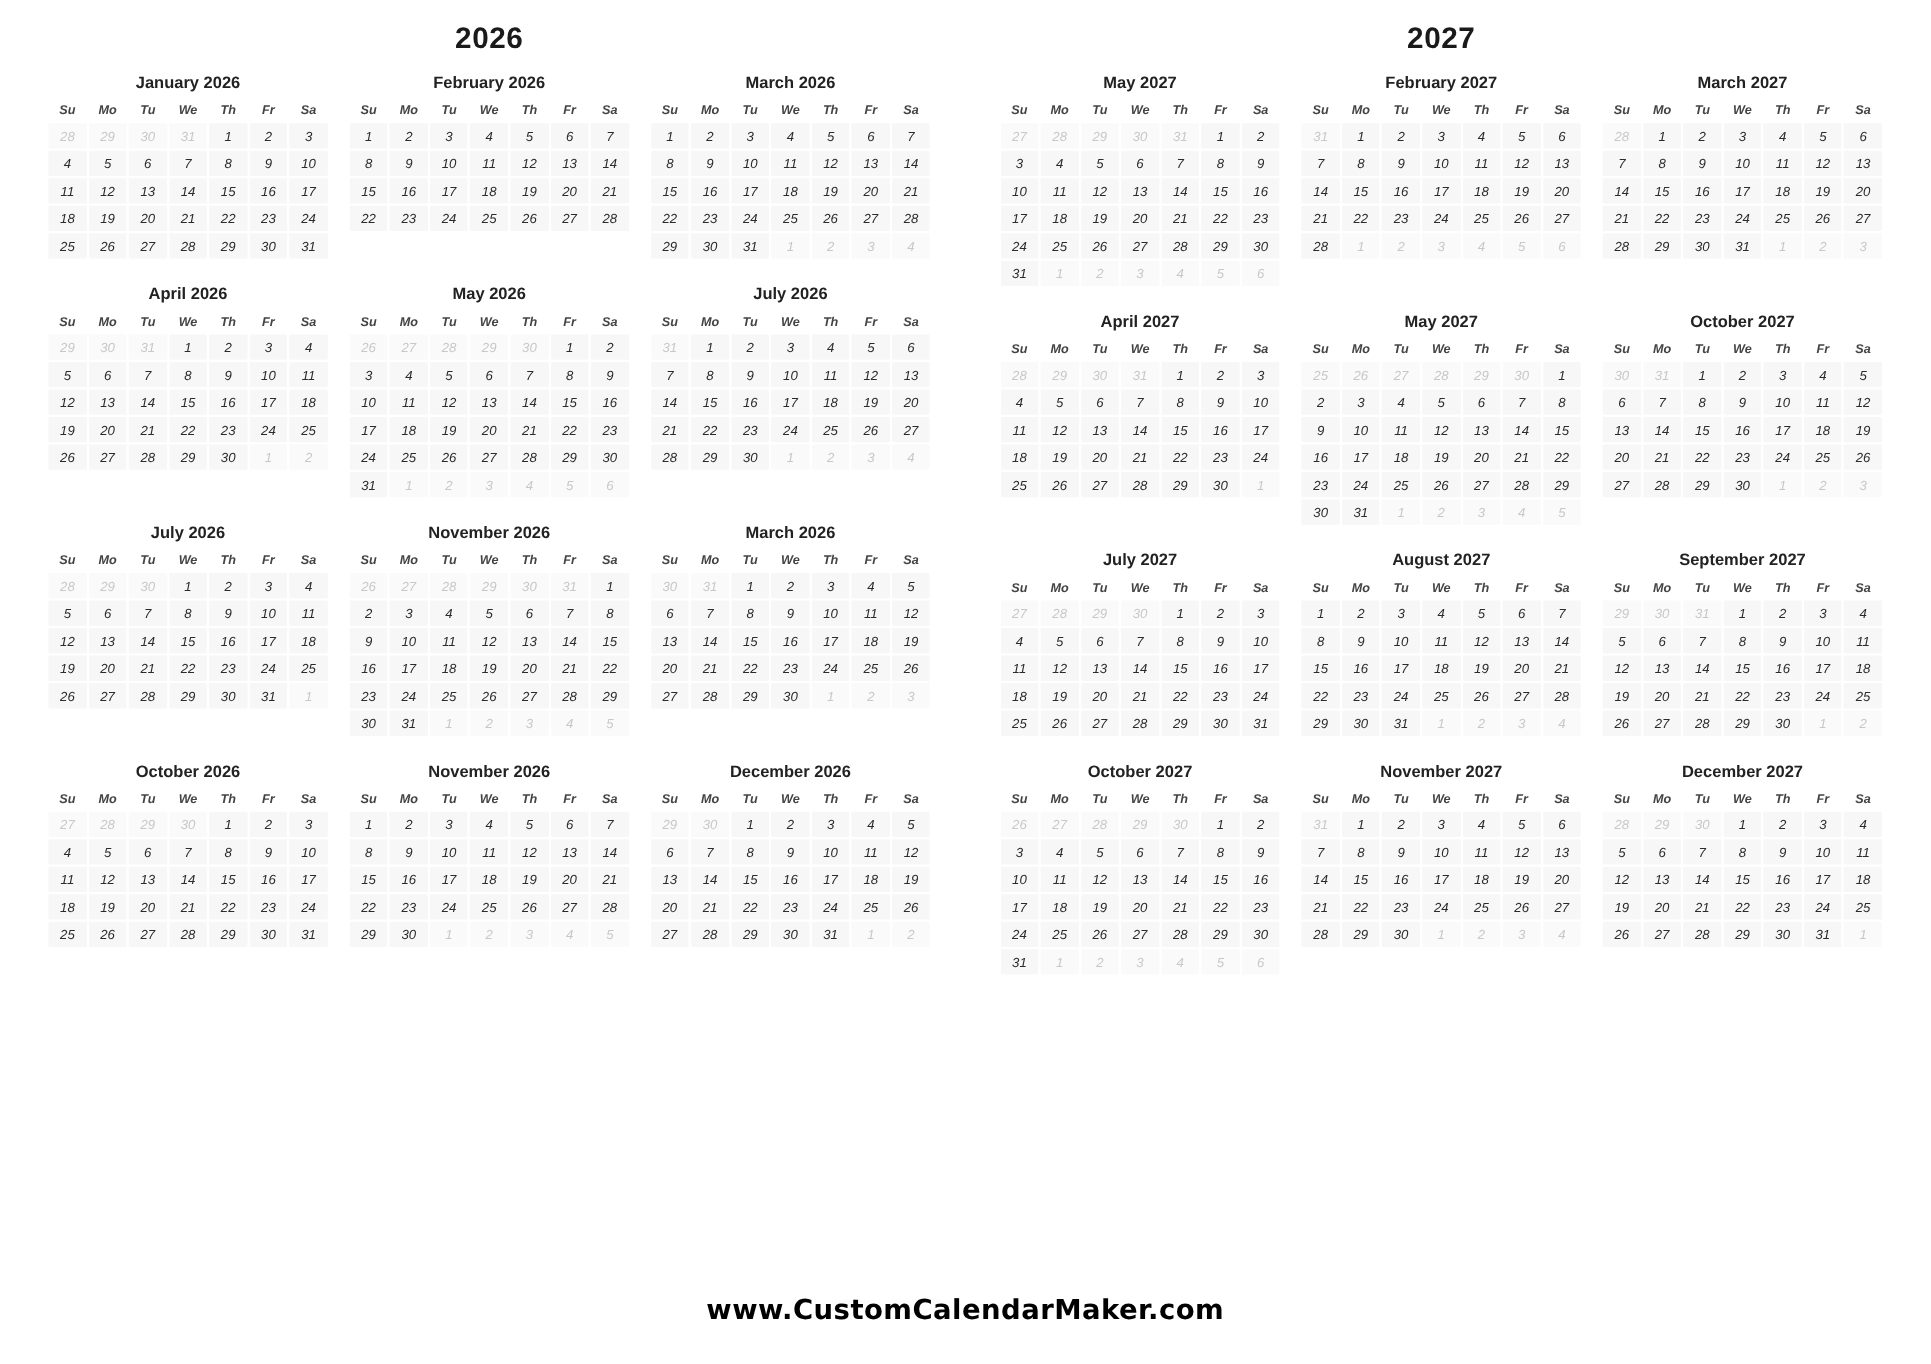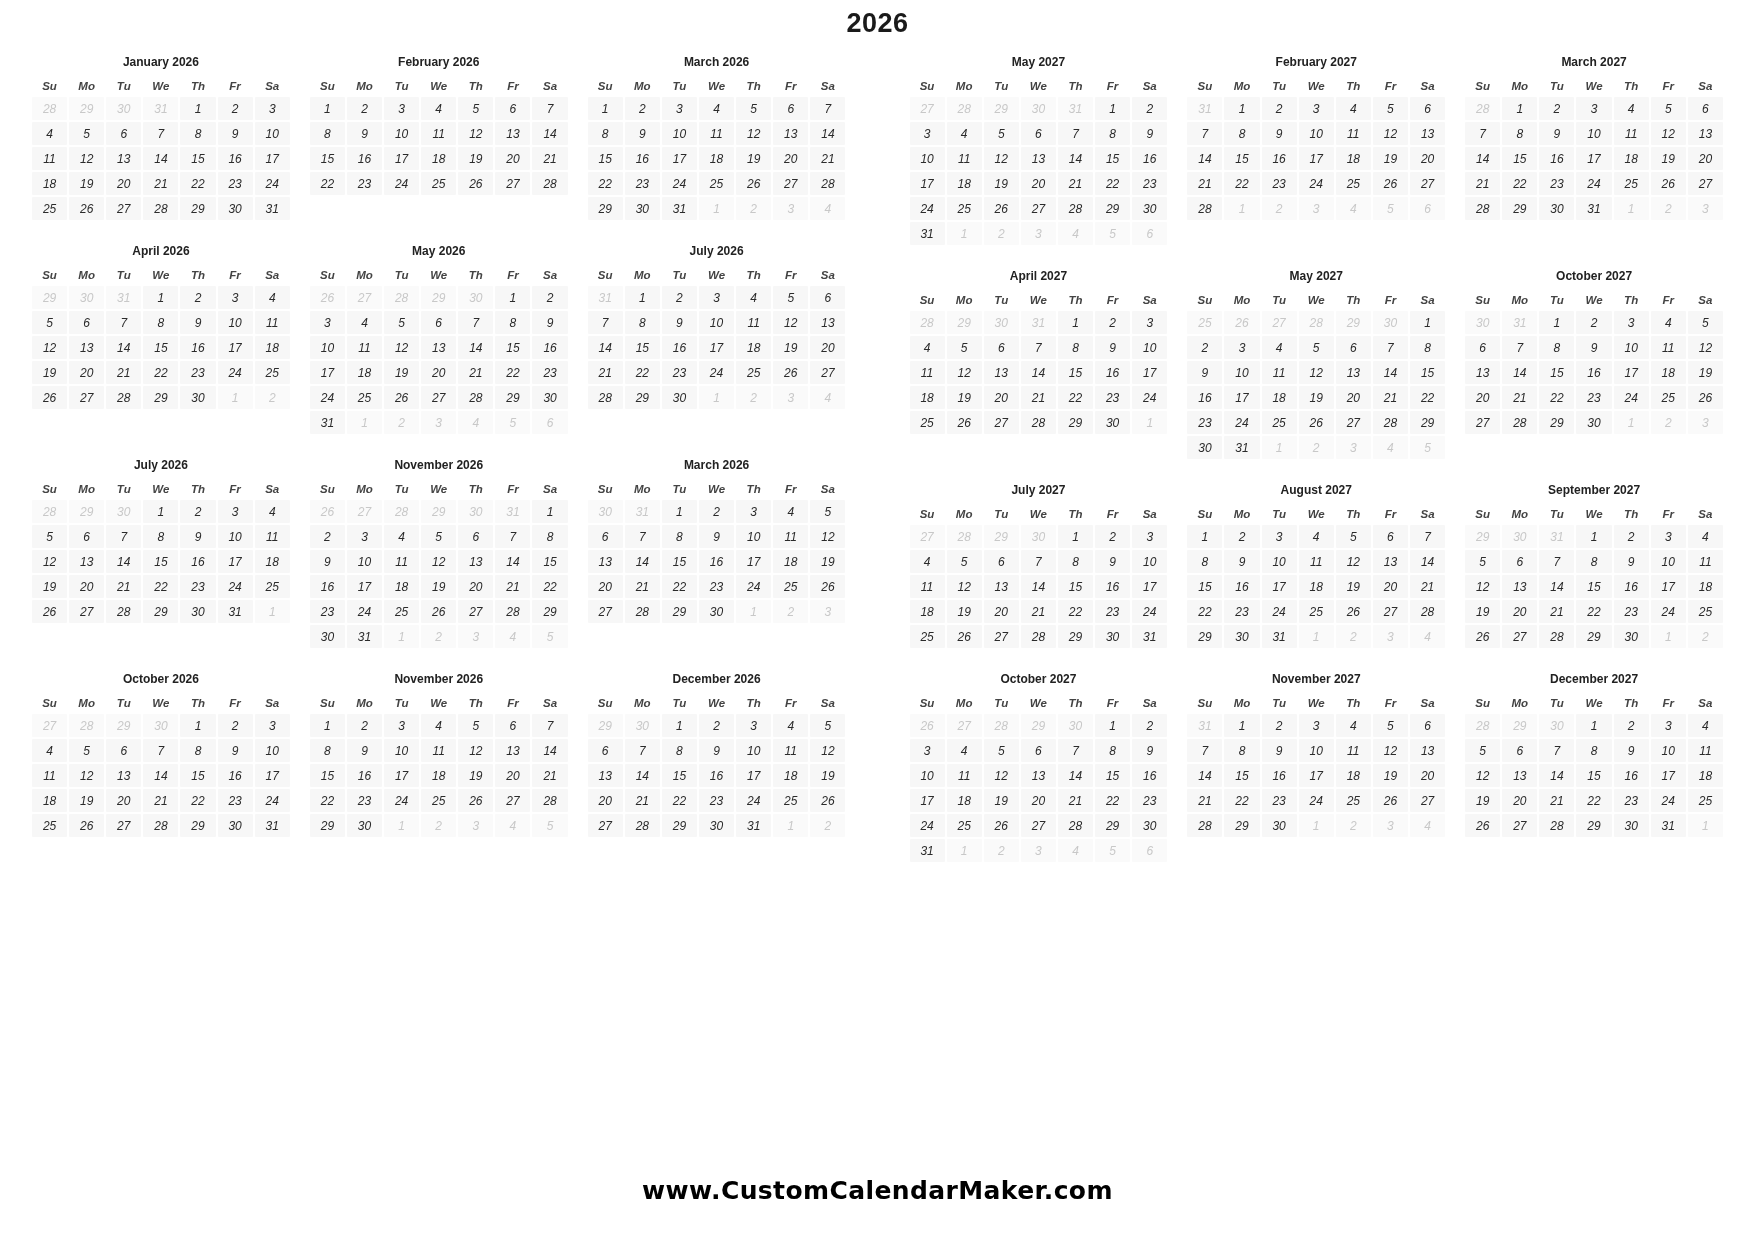--- a/index.html
+++ b/index.html
@@ -13,21 +13,21 @@
     font-family: "Liberation Sans", sans-serif;
     color: #333333;
     position: relative;
     overflow: hidden;
   }
   .page {
     width: 1755px;
     height: 1227px;
     position: relative;
     box-sizing: border-box;
-    padding: 0;
+    padding: 12px;
   }
   .year-titles {
     display: flex;
     width: 100%;
     box-sizing: border-box;
     padding: 8px 0 4px 0;
   }
   .year-title {
     flex: 1;
     text-align: center;
@@ -50,21 +50,21 @@
     display: flex;
     flex-wrap: wrap;
   }
   .month {
     width: 33.3333%;
     box-sizing: border-box;
     padding: 2px 8px 10px 8px;
   }
   .month-title {
     text-align: center;
-    font-size: 12px;
+    font-size: 15px;
     font-weight: bold;
     color: #222222;
     margin: 10px 0 7px 0;
   }
   table.cal {
     width: 100%;
     border-collapse: separate;
     border-spacing: 2px;
     table-layout: fixed;
     font-style: italic;
@@ -106,20 +106,21 @@
     font-family: "DejaVu Sans", sans-serif;
   }
 </style>
 </head>
 <body>
 
 <div class="page">
 
   <div class="year-titles">
     <div class="year-title">2026</div>
+    <div class="year-title">2027</div>
   </div>
 
   <div class="columns">
     <div class="year-col">
       <div class="months-grid" id="months-left">
           <div class="month">
             <div class="month-title">January 2026</div>
             <table class="cal">
               <thead>
                 <tr>

